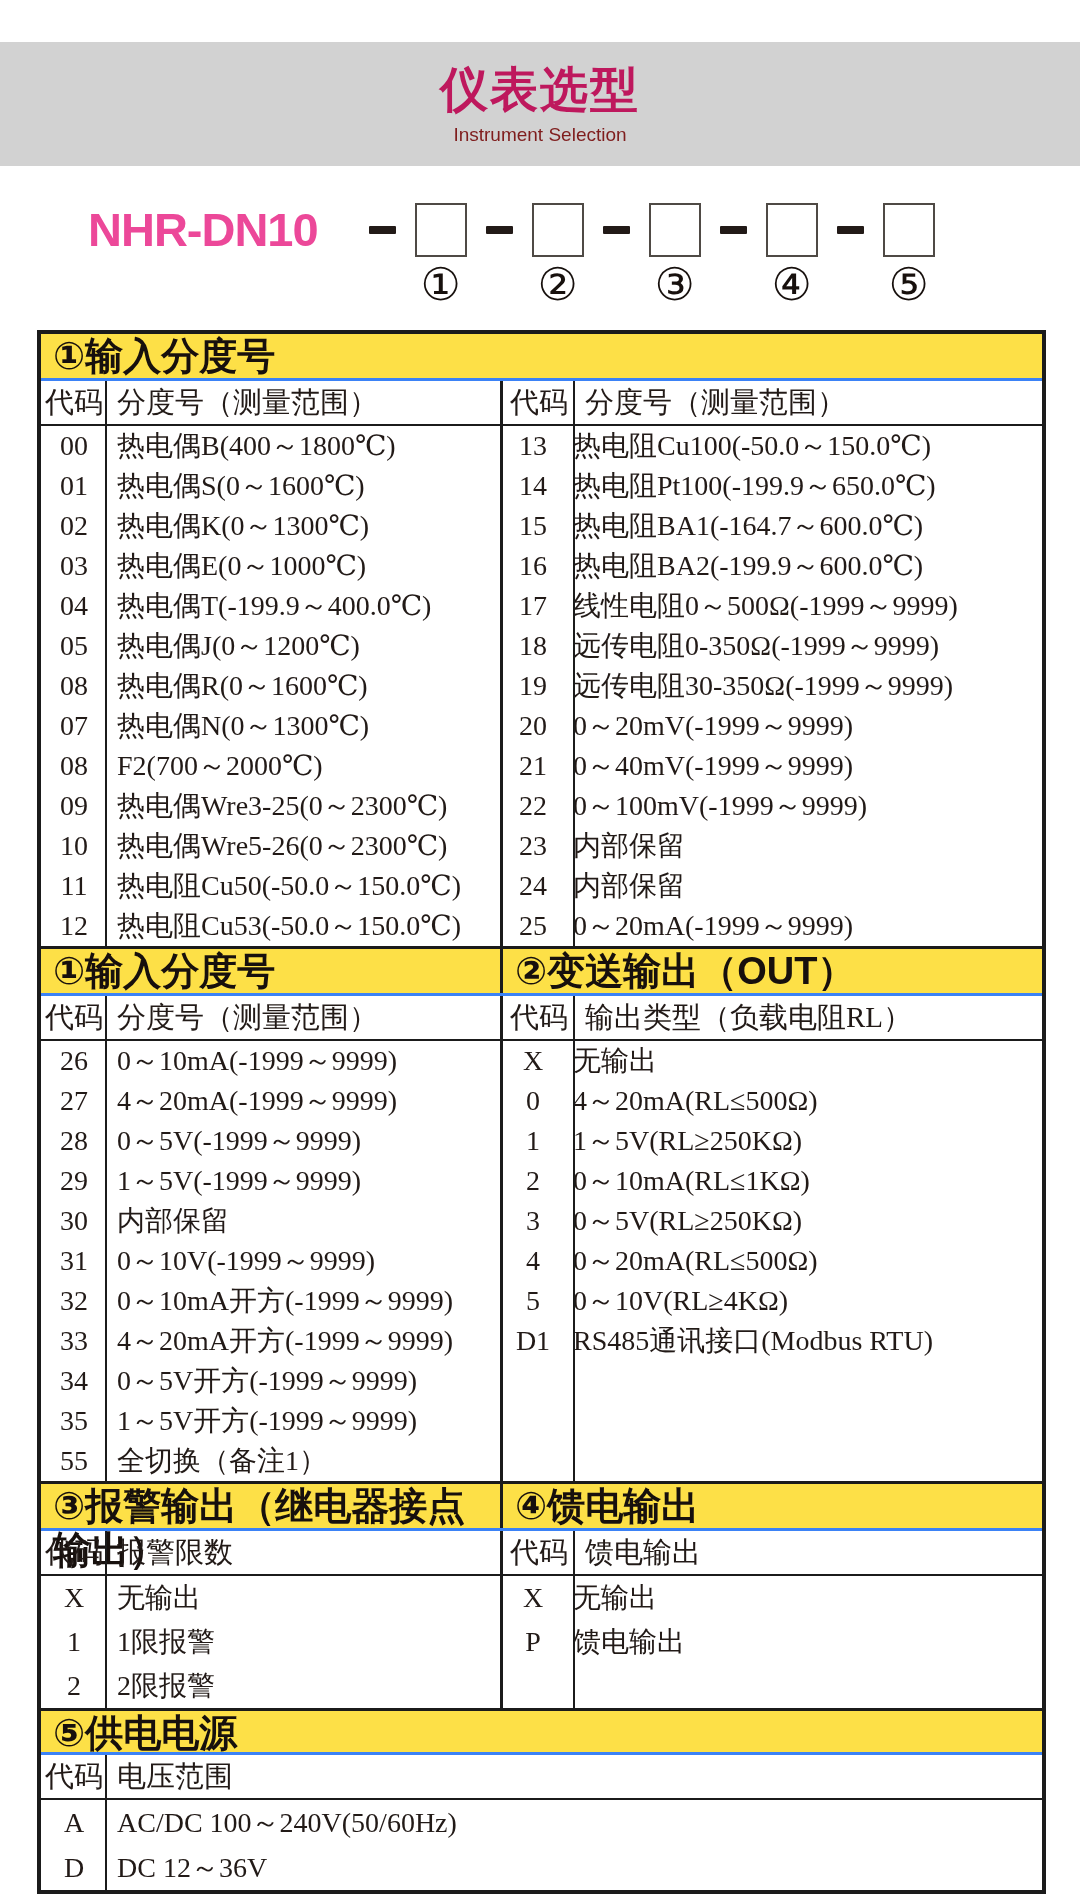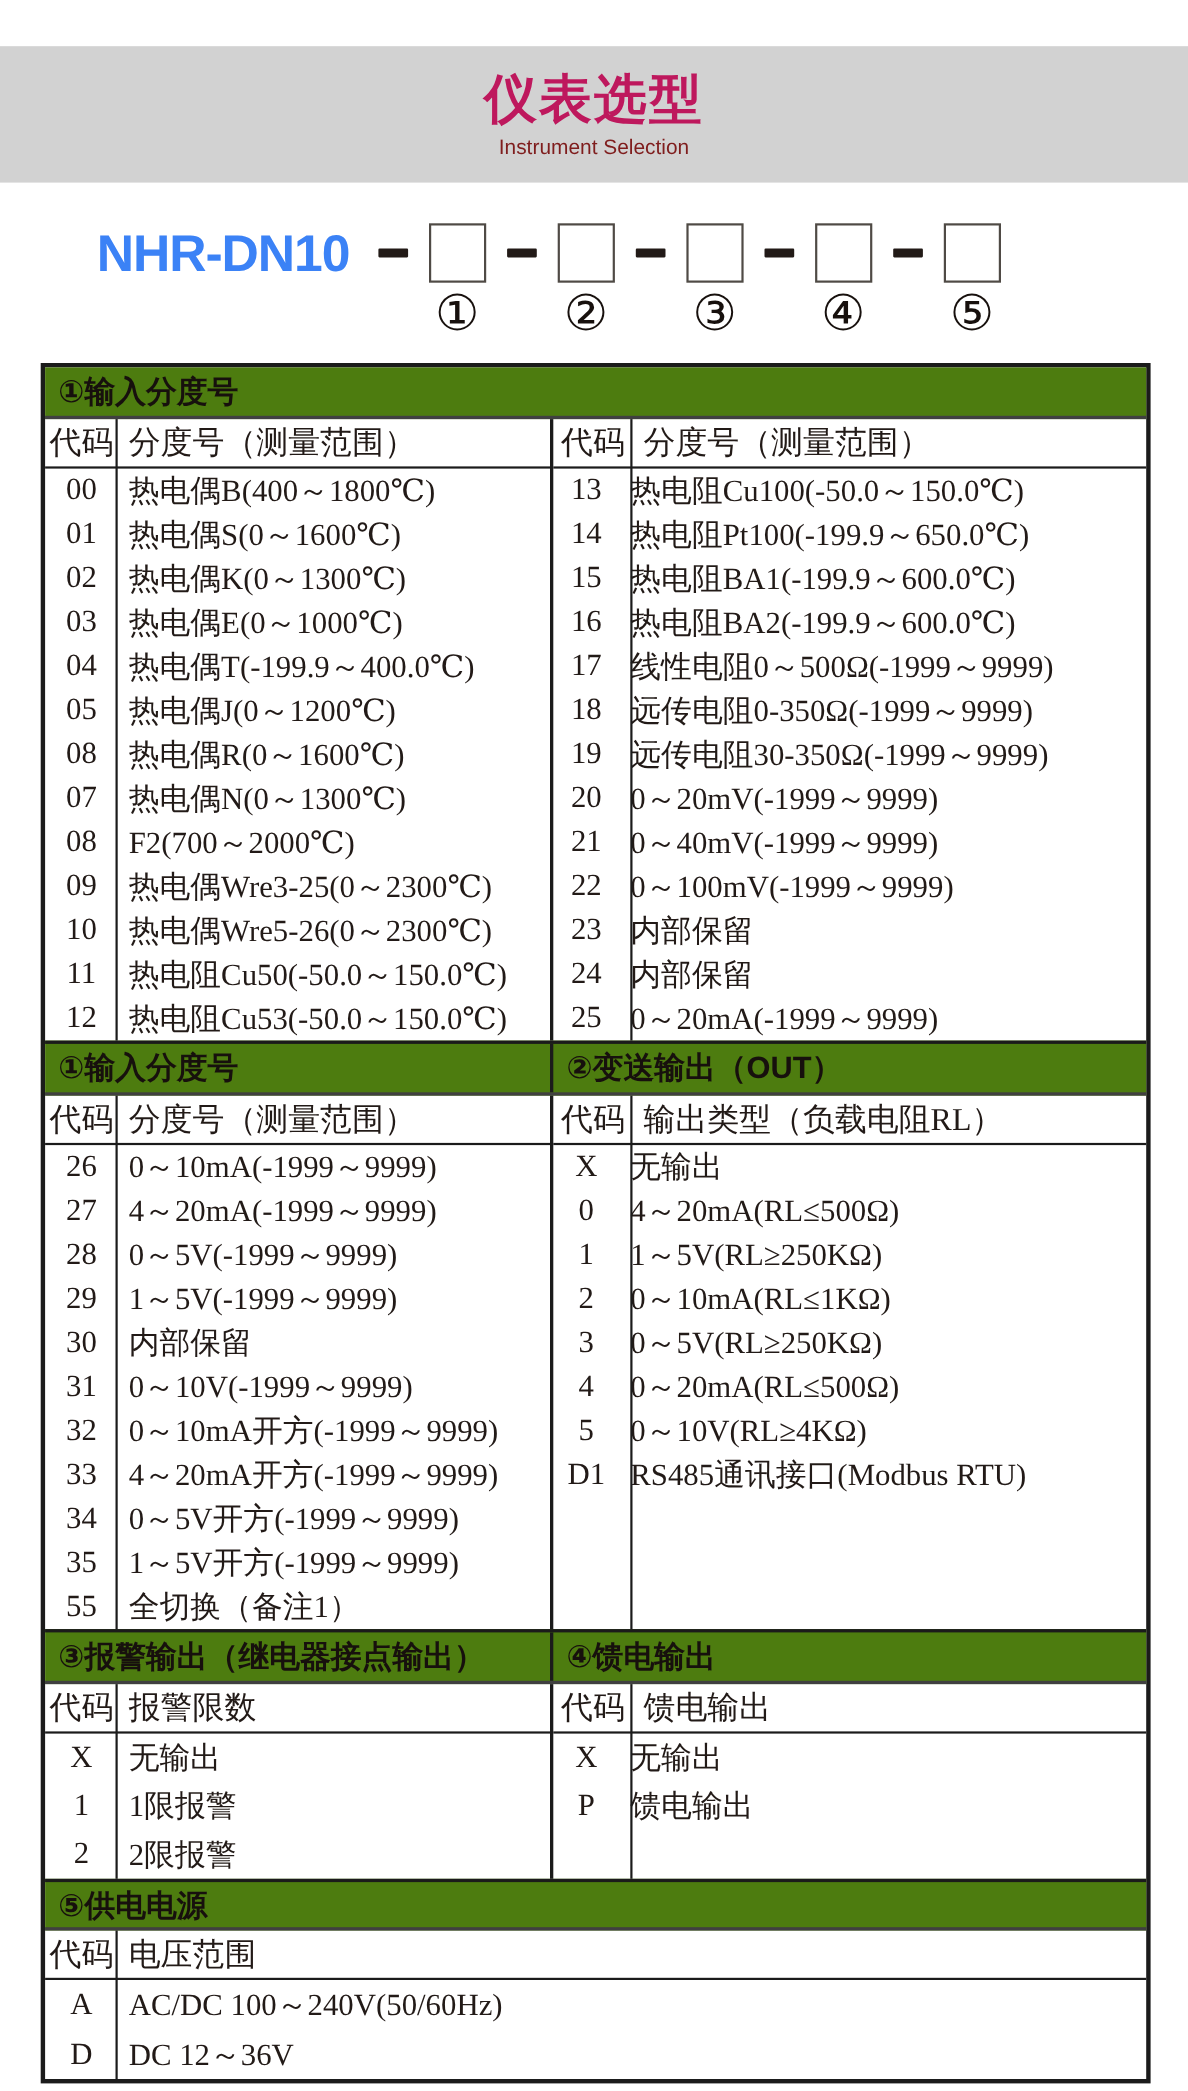--- a/index.html
+++ b/index.html
@@ -23,41 +23,41 @@
     font-size:19px; color:#7f1d1d;
   }
   
   .model-line {
     position:absolute; top:203px; left:88px;
     display:flex; align-items:flex-start;
   }
   .model-prefix {
     font-family:"Liberation Sans","DejaVu Sans",sans-serif;
     font-weight:bold; font-size:47px; letter-spacing:-1px; line-height:54px;
-    margin-right:7px; color:#3b82f6;
+    margin-right:32px; color:#ec4899;
   }
   .dash {
     width:27px; height:8px; background:#221a17; border-radius:1px;
     margin:23px 19px 0 19px; flex:0 0 auto;
   }
   .slot { width:52px; text-align:center; flex:0 0 auto; }
   .slot-box { width:52px; height:54px; border:2px solid #4f4a45; background:#fff; }
   .slot-num {
     margin-top:4px; font-size:45px; line-height:48px; color:#17100d;
     font-family:"Liberation Serif","DejaVu Serif",serif;
   }
   
   .spec-table {
     position:absolute; top:330px; left:37px; width:1009px;
     border:4px solid #1b1b1b; background:#fff;
   }
   .band {
-    background:#4d7c0f; border-bottom:3px solid #404040;
+    background:#fde047; border-bottom:3px solid #3b82f6;
     font-family:"Liberation Sans","DejaVu Sans",sans-serif;
-    font-weight:bold; font-size:28px; color:#17100d;
+    font-weight:bold; font-size:38px; color:#17100d;
   }
   .band.single { height:47px; line-height:44px; padding-left:12px; }
   .band.mid { border-top:3px solid #1b1b1b; }
   .band.split { height:50px; display:flex; padding:0; }
   .band-cell { line-height:44px; padding-left:12px; }
   .band.mid .band-cell { line-height:44px; }
   .band-cell.left { width:462px; border-right:3px solid #1b1b1b; flex:0 0 auto; }
   .band-cell.right { flex:1; }
   .body { display:flex; align-items:stretch; width:100%; }
   .half { position:relative; }
@@ -215,21 +215,21 @@
               <div class="val">热电阻Cu100(-50.0～150.0℃)</div>
             </div>
 
             <div class="row">
               <div class="code">14</div>
               <div class="val">热电阻Pt100(-199.9～650.0℃)</div>
             </div>
 
             <div class="row">
               <div class="code">15</div>
-              <div class="val">热电阻BA1(-199.9～600.0℃)</div>
+              <div class="val">热电阻BA1(-164.7～600.0℃)</div>
             </div>
 
             <div class="row">
               <div class="code">16</div>
               <div class="val">热电阻BA2(-199.9～600.0℃)</div>
             </div>
 
             <div class="row">
               <div class="code">17</div>
               <div class="val">线性电阻0～500Ω(-1999～9999)</div>

